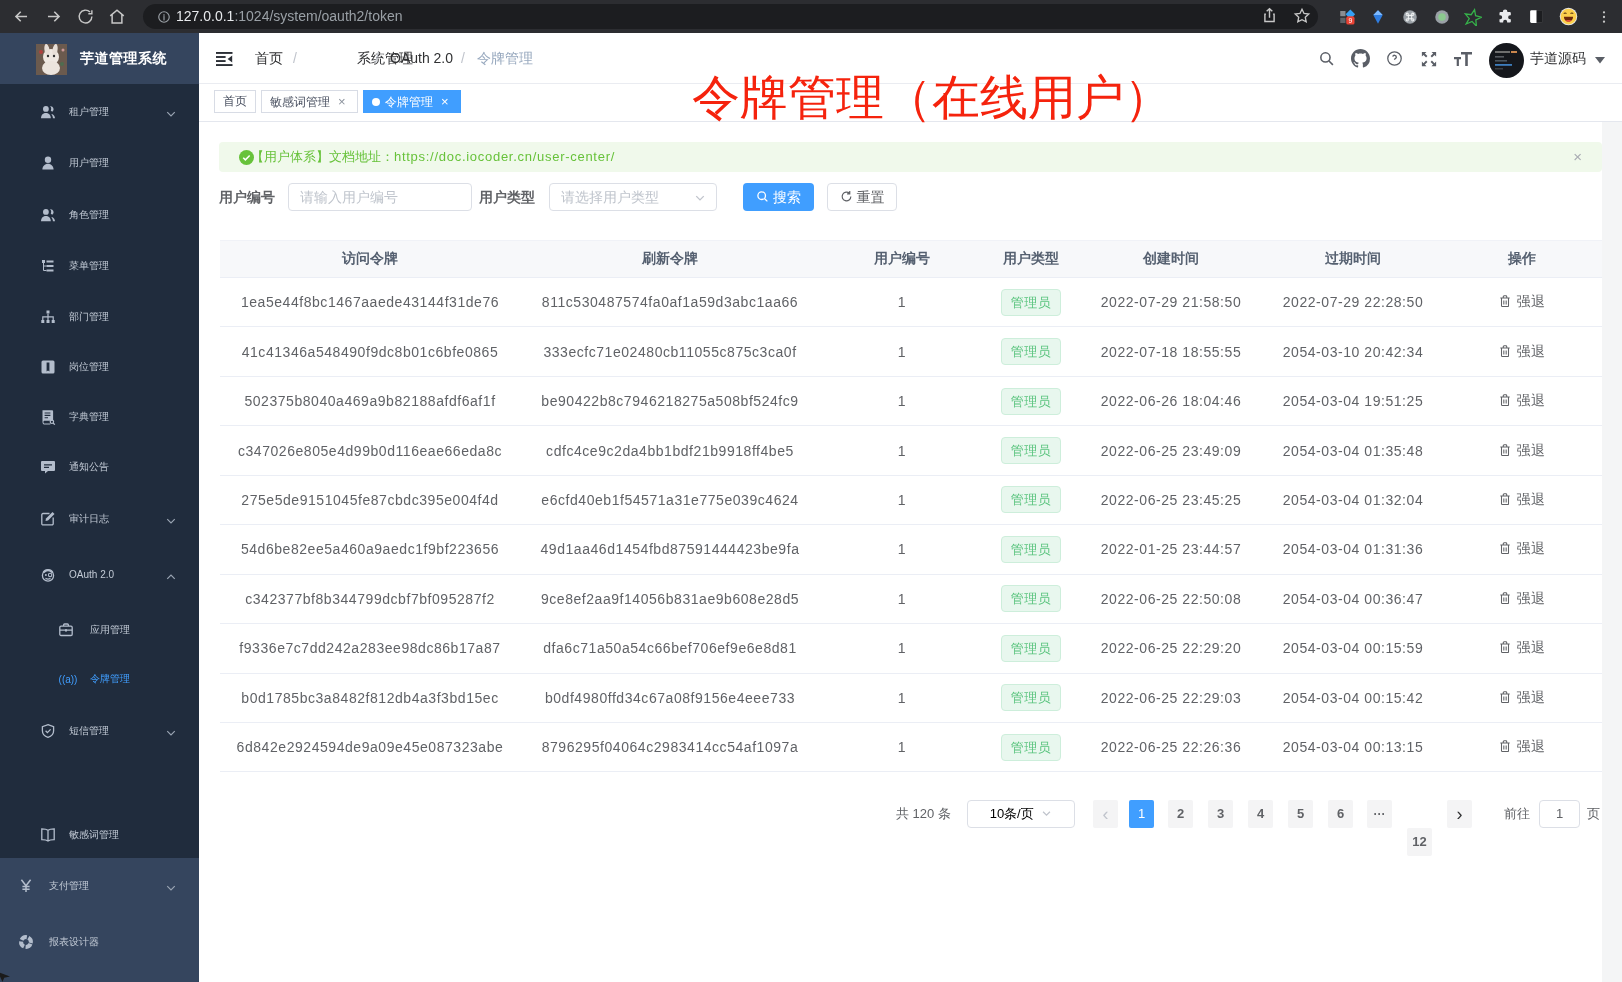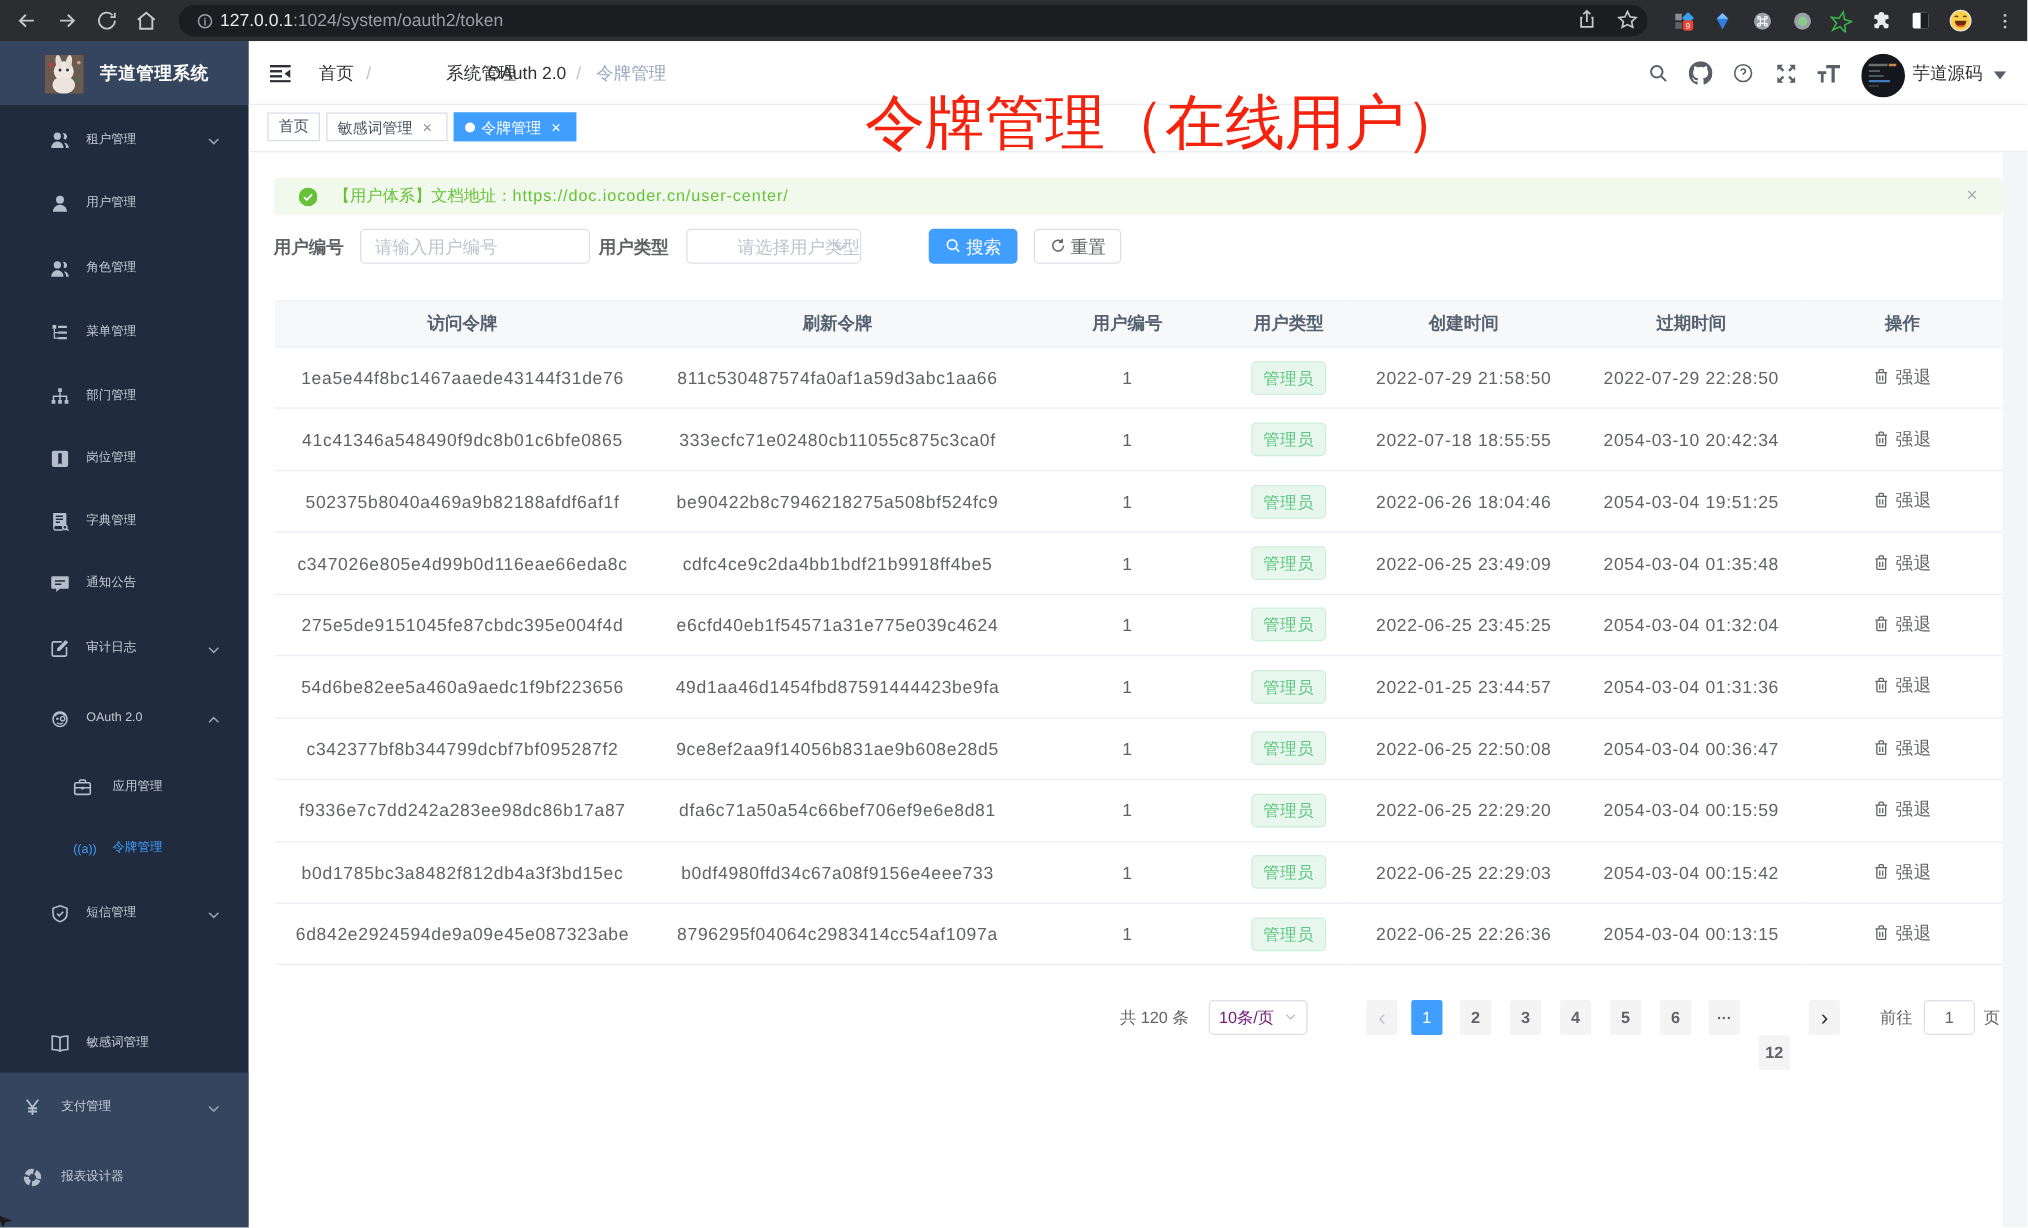--- a/index.html
+++ b/index.html
@@ -369,28 +369,28 @@
   <span class="tag" style="left:62px; padding-right:11px;">敏感词管理<span class="x">×</span></span>
   <span class="tag on" style="left:164px; padding-right:11px;"><span class="dot"></span>令牌管理<span class="x">×</span></span>
 </div>
 
 <div id="app">
   <div id="alert">
     <svg style="position:absolute; left:20px; top:7.5px;" width="15" height="15" viewBox="0 0 16 16">
         <circle cx="8" cy="8" r="8" fill="#67c23a"></circle>
         <path d="M4.5 8.2l2.3 2.3 4.6-4.6" stroke="#fff" stroke-width="1.6" fill="none"></path>
       </svg>
-    <span style="margin-left:48px;">【用户体系】文档地址：<span style="letter-spacing:0.72px;">https://doc.iocoder.cn/user-center/</span></span>
+    <span style="margin-left:32px;">【用户体系】文档地址：<span style="letter-spacing:0.72px;">https://doc.iocoder.cn/user-center/</span></span>
     <span class="x">×</span>
   </div>
 
   <div class="flabel" style="left:20px; top:61px;">用户编号</div>
   <div class="finput" style="left:89px; top:61px; width:184px;">请输入用户编号</div>
   <div class="flabel" style="left:280px; top:61px;">用户类型</div>
-  <div class="finput" style="left:350px; top:61px; width:140px;text-align:right;">请选择用户类型<svg width="12" height="12" viewBox="0 0 16 16" fill="none" stroke="#c0c4cc" stroke-width="1.8" style="position:absolute; right:10px; top:8px;">
+  <div class="finput" style="left:350px; top:61px; width:168px;">请选择用户类型<svg width="12" height="12" viewBox="0 0 16 16" fill="none" stroke="#c0c4cc" stroke-width="1.8" style="position:absolute; right:10px; top:8px;">
         <path d="M3 5.5l5 5 5-5"></path>
       </svg></div>
   <div class="fbtn" style="left:544px; top:61px; width:71px; background:#409eff; color:#fff; line-height:28px;"><svg width="13" height="13" viewBox="0 0 24 24" fill="none" stroke="#fff" stroke-width="2.4" style="vertical-align:-1px; margin-right:4px;">
         <circle cx="10.5" cy="10.5" r="7"></circle>
         <path d="M16 16l5 5"></path>
       </svg>搜索</div>
   <div class="fbtn" style="left:628px; top:61px; width:70px; border:1px solid #dcdfe6; color:#606266; line-height:26px;"><svg width="13" height="13" viewBox="0 0 24 24" fill="none" stroke="#606266" stroke-width="2.2" style="vertical-align:-1px; margin-right:4px;">
         <path d="M20 12a8 8 0 1 1-2.3-5.6M18 2v5h-5"></path>
       </svg>重置</div>
 
@@ -526,21 +526,21 @@
             <td class="klink"><svg width="14" height="14" viewBox="0 0 24 24" style="vertical-align:-2px;margin-right:4px;" fill="none" stroke="currentColor" stroke-width="1.8">
                 <path d="M4 7h16M9 7V4.5A1.5 1.5 0 0 1 10.5 3h3A1.5 1.5 0 0 1 15 4.5V7M6 7v13a1.5 1.5 0 0 0 1.5 1.5h9A1.5 1.5 0 0 0 18 20.5V7M10 11v7M14 11v7"></path>
               </svg>强退</td>
           </tr>
       </tbody>
     </table>
   </div>
 
   <div id="pager">
     <span style="position:absolute; left:697px; top:0; line-height:28px; font-size:13px;">共 120 条</span>
-    <span style="position:absolute; left:768px; top:0; width:79px; height:28px; border:1px solid #dcdfe6; border-radius:4px; line-height:26px; text-align:center; color:#701a75; font-size:13px;">10条/页 <svg width="11" height="11" viewBox="0 0 16 16" fill="none" stroke="#c0c4cc" stroke-width="1.8" style="margin-left:4px; vertical-align:-1px;">
+    <span style="position:absolute; left:768px; top:0; width:108px; height:28px; border:1px solid #dcdfe6; border-radius:4px; line-height:26px; text-align:center; color:#000000; font-size:13px;">10条/页 <svg width="11" height="11" viewBox="0 0 16 16" fill="none" stroke="#c0c4cc" stroke-width="1.8" style="margin-left:4px; vertical-align:-1px;">
           <path d="M3 5.5l5 5 5-5"></path>
         </svg></span>
     <span class="pbtn" style="left:894px; color:#c0c4cc;font-size:18px; font-weight:normal;">‹</span>
     <span class="pbtn on" style="left:930px; ">1</span>
     <span class="pbtn" style="left:969px; ">2</span>
     <span class="pbtn" style="left:1009px; ">3</span>
     <span class="pbtn" style="left:1049px; ">4</span>
     <span class="pbtn" style="left:1089px; ">5</span>
     <span class="pbtn" style="left:1129px; ">6</span>
     <span class="pbtn" style="left:1168px; font-size:12px; letter-spacing:0px;">···</span>

